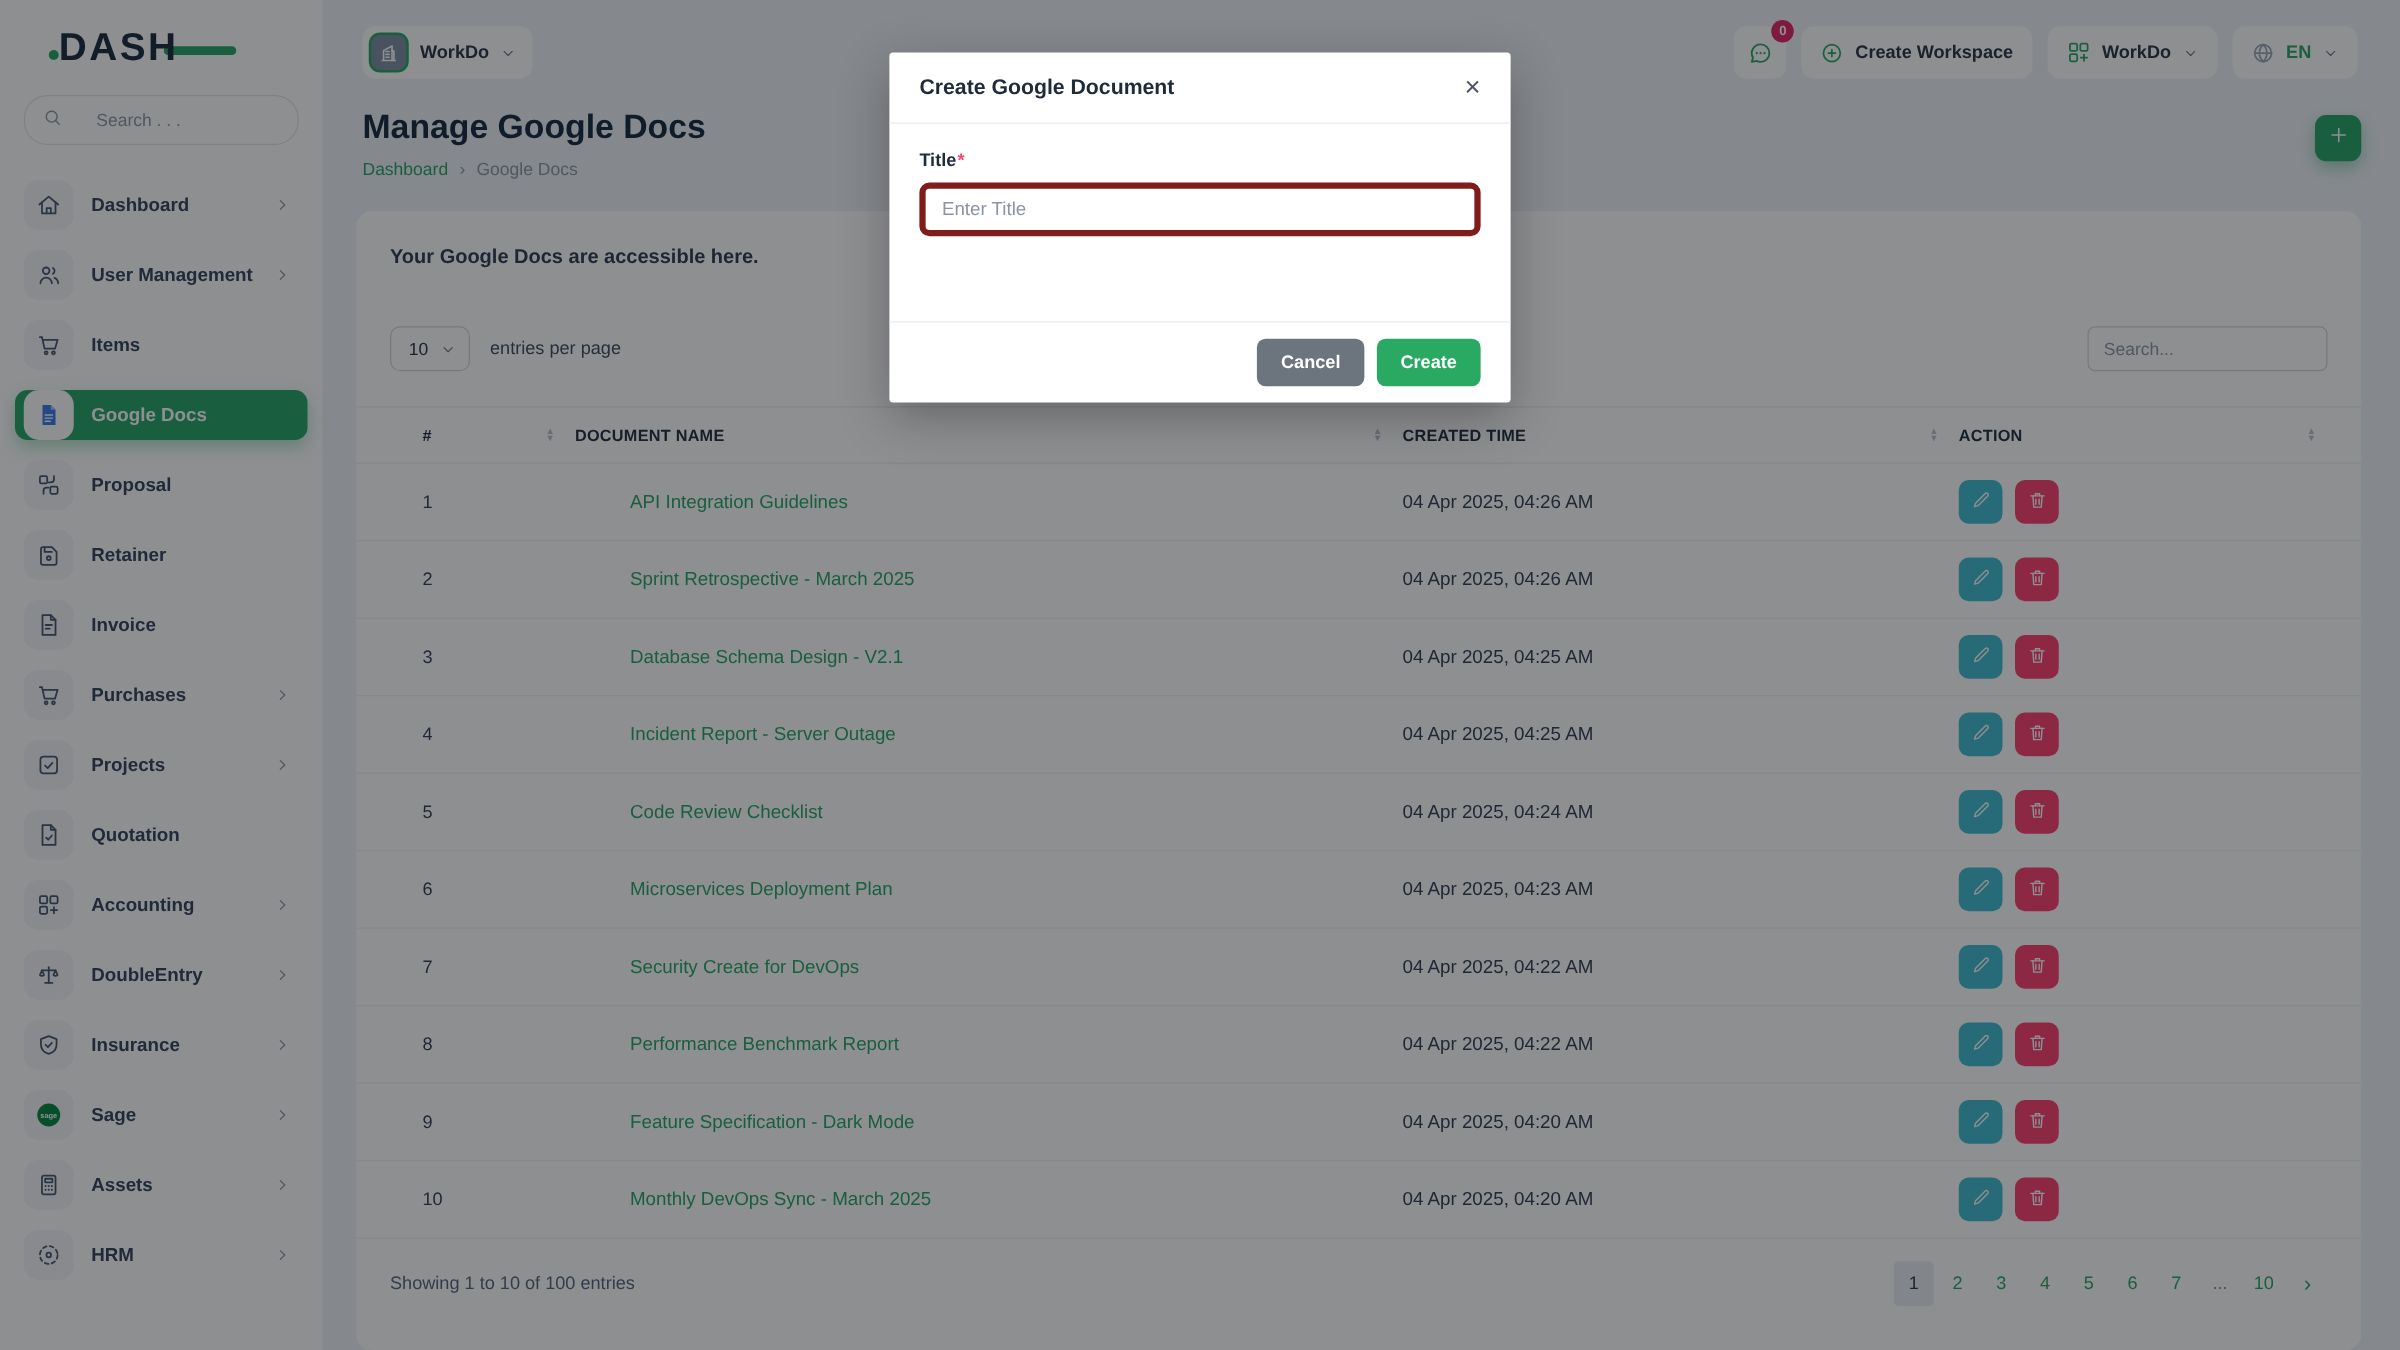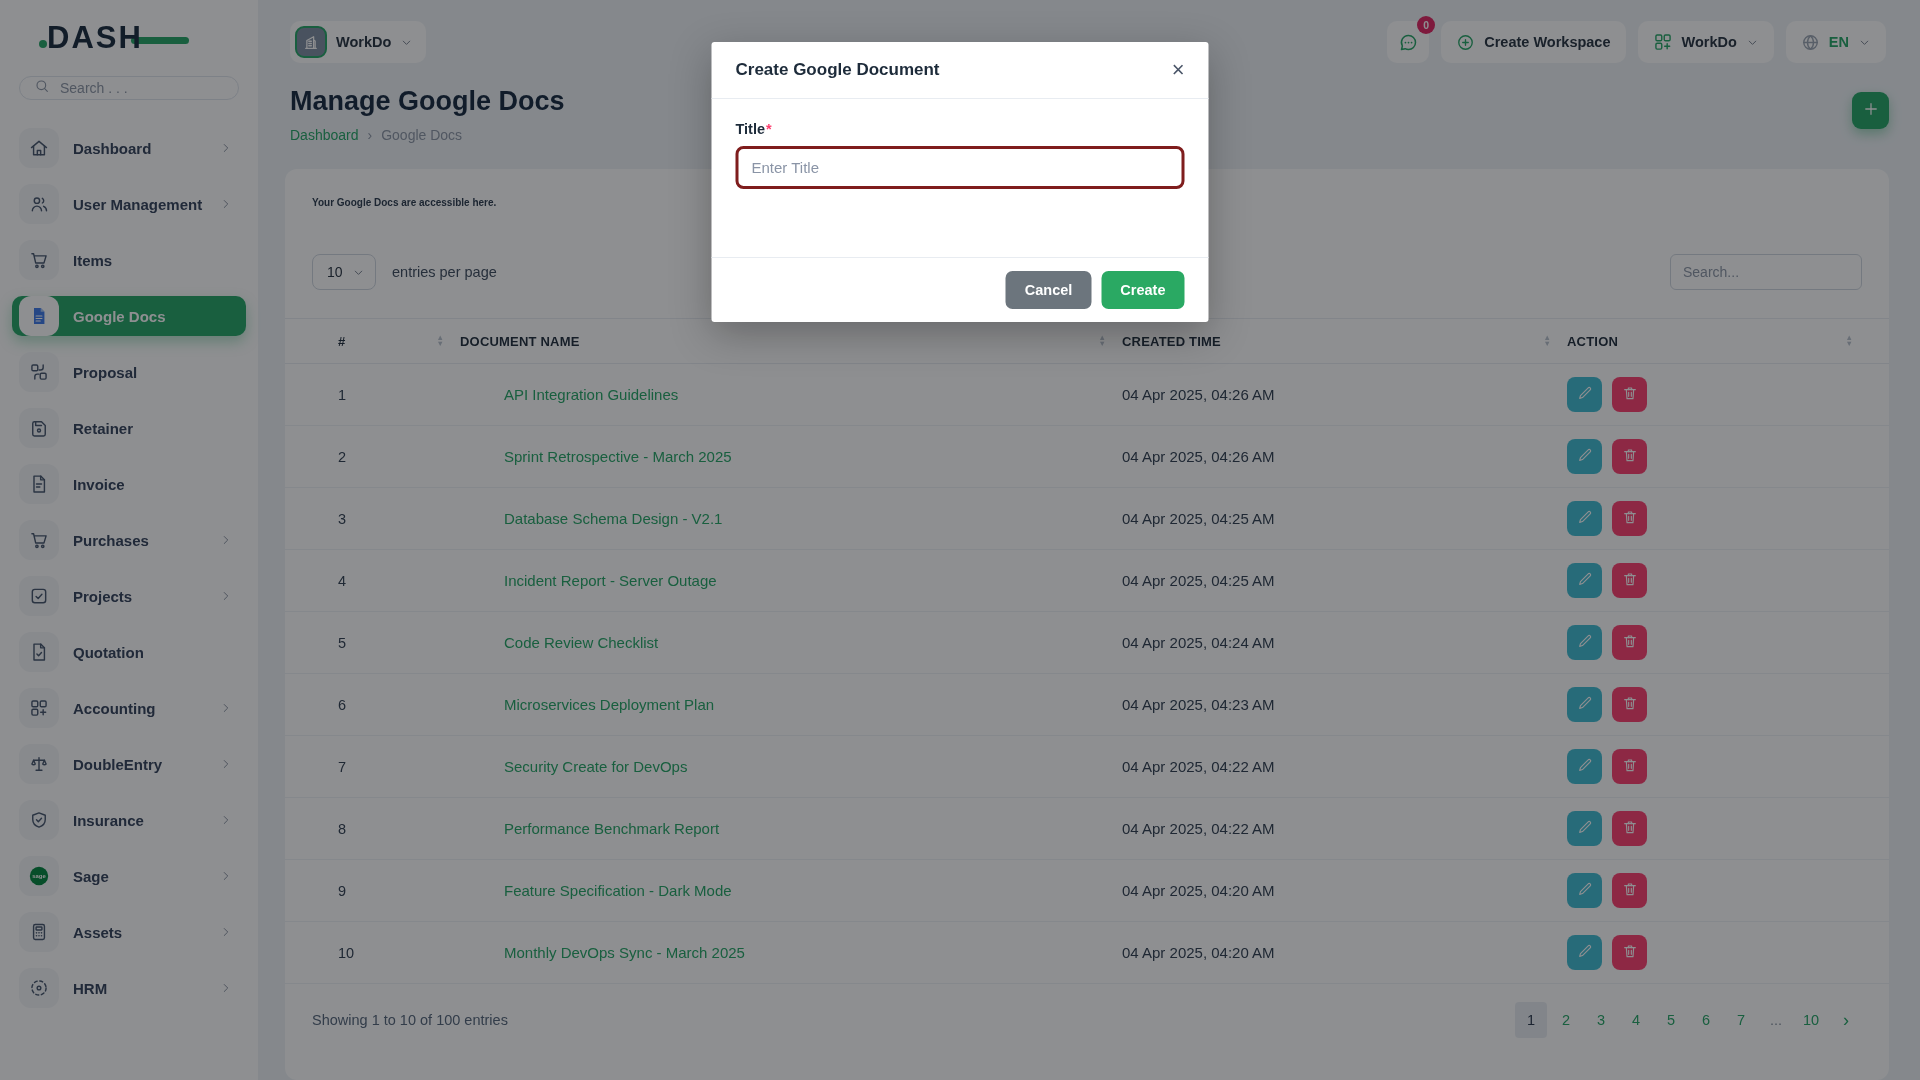--- a/index.html
+++ b/index.html
@@ -11,21 +11,21 @@
   body{width:1920px;height:1080px;overflow:hidden;background:#eef2f6;
        font-family:"Liberation Sans","DejaVu Sans",sans-serif;color:var(--text);}
   .app{display:flex;width:100%;height:100%;}
 
   
   .sidebar{width:258px;flex-shrink:0;background:#fff;padding:0 19px;height:100%;}
   .logo{height:76px;display:flex;align-items:center;position:relative;padding-left:28px;cursor:pointer;}
   .logo-text{font-size:31px;font-weight:800;letter-spacing:2px;color:#16283c;position:relative;z-index:2;}
   .logo-bar{position:absolute;left:112px;top:37px;width:58px;height:7px;border-radius:4px;background:var(--green);z-index:1;}
   .logo-dot{position:absolute;left:20px;top:40px;width:8px;height:8px;border-radius:50%;background:var(--green);z-index:3;}
-  .search-box{height:24px;border:1px solid #dfe5ec;border-radius:19px;display:flex;align-items:center;gap:8px;
+  .search-box{height:40px;border:1px solid #dfe5ec;border-radius:19px;display:flex;align-items:center;gap:25px;
               padding:0 14px;color:#8b95a5;margin-bottom:28px;background:#fff;}
   .search-box input{border:none;outline:none;background:transparent;font-size:14px;color:#3c4a5d;width:100%;
                     font-family:inherit;}
   .search-box input::placeholder{color:#8b95a5;}
   .menu{display:flex;flex-direction:column;gap:16px;}
   .menu-item{display:flex;align-items:center;gap:14px;height:40px;border-radius:10px;cursor:pointer;
              color:#32405a;font-size:15px;font-weight:600;padding-right:6px;}
   .icon-box{width:40px;height:40px;border-radius:12px;background:#f3f5f8;display:flex;align-items:center;
             justify-content:center;color:#44546b;flex-shrink:0;}
   .menu-item .chev{margin-left:auto;color:#8791a0;display:flex;}
@@ -55,21 +55,21 @@
   .page-head h1{margin:0 0 10px;font-size:27px;font-weight:700;color:#14273e;}
   .breadcrumb{font-size:14px;display:flex;gap:9px;align-items:center;}
   .breadcrumb a{color:var(--green);text-decoration:none;cursor:pointer;}
   .bc-sep{color:#8b95a5;}
   .bc-cur{color:#8b95a5;}
   .add-btn{width:37px;height:37px;border-radius:9px;background:var(--green);color:#fff;display:flex;
            align-items:center;justify-content:center;cursor:pointer;box-shadow:0 5px 12px rgba(35,165,101,.4);margin-top:6px;}
 
   
   .card{margin:26px 31px 0 27px;background:#fff;border-radius:12px;padding-top:26px;flex:1;}
-  .intro{padding:0 27px;font-size:10px;font-weight:600;color:#2a3a4d;margin:2px 0 46px;}
+  .intro{padding:0 27px;font-size:16px;font-weight:600;color:#2a3a4d;margin:2px 0 46px;}
   .controls{display:flex;justify-content:space-between;align-items:center;padding:0 27px;margin-bottom:28px;}
   .per-page{display:flex;align-items:center;gap:16px;font-size:14.5px;color:#3c4a5d;}
   .select{width:64px;height:36px;border:1px solid #cfd6df;border-radius:8px;display:flex;align-items:center;
           justify-content:space-between;padding:0 10px 0 14px;font-size:14px;color:#25313f;cursor:pointer;background:#fff;}
   .table-search{width:192px;height:36px;border:1px solid #cfd6df;border-radius:6px;padding:0 12px;font-size:14px;
                 color:#25313f;outline:none;font-family:inherit;}
   .table-search::placeholder{color:#8b95a5;}
   .thead,.row{display:grid;grid-template-columns:122px 662px 445px 1fr;padding:0 20px 0 53px;align-items:center;}
   .thead{height:46px;border-top:1px solid var(--border);border-bottom:1px solid var(--border);}
   .th{display:flex;justify-content:space-between;align-items:center;font-size:13px;font-weight:700;
@@ -96,21 +96,21 @@
   .backdrop{position:fixed;inset:0;background:rgba(15,18,22,.47);z-index:40;}
   .modal{position:fixed;top:30px;left:50%;transform:translateX(-50%);width:497px;background:#fff;border-radius:3px;
          z-index:50;box-shadow:0 12px 40px rgba(0,0,0,.28);margin-top:12px;}
   .modal-header{display:flex;justify-content:space-between;align-items:center;padding:17px 24px;
                 border-bottom:1px solid var(--border);}
   .modal-title{font-size:17px;font-weight:700;color:#1d2b3a;}
   .modal-close{font-size:22px;color:#4a5568;cursor:pointer;line-height:1;}
   .modal-body{padding:22px 24px 0;height:158px;}
   .modal-body label{font-size:14.5px;font-weight:700;color:#1d2b3a;display:block;}
   .req{color:var(--danger);margin-left:1px;}
-  .modal-input{margin-top:9px;width:100%;height:43px;border:3px solid #7f1d1d;border-radius:8px;padding:0 13px;
+  .modal-input{margin-top:9px;width:100%;height:43px;border:5px solid #7f1d1d;border-radius:8px;padding:0 13px;
                font-size:15px;color:#25313f;outline:none;font-family:inherit;}
   .modal-input::placeholder{color:#8a94a6;}
   .modal-footer{border-top:1px solid var(--border);padding:13px 24px;display:flex;justify-content:flex-end;gap:10px;}
   .btn{height:38px;padding:0 19px;border-radius:7px;font-size:14.5px;font-weight:600;color:#fff;border:none;
        cursor:pointer;font-family:inherit;}
   .btn-cancel{background:#6c757d;}
   .btn-create{background:#2aa963;}
 </style>
 </head>
 <body>

